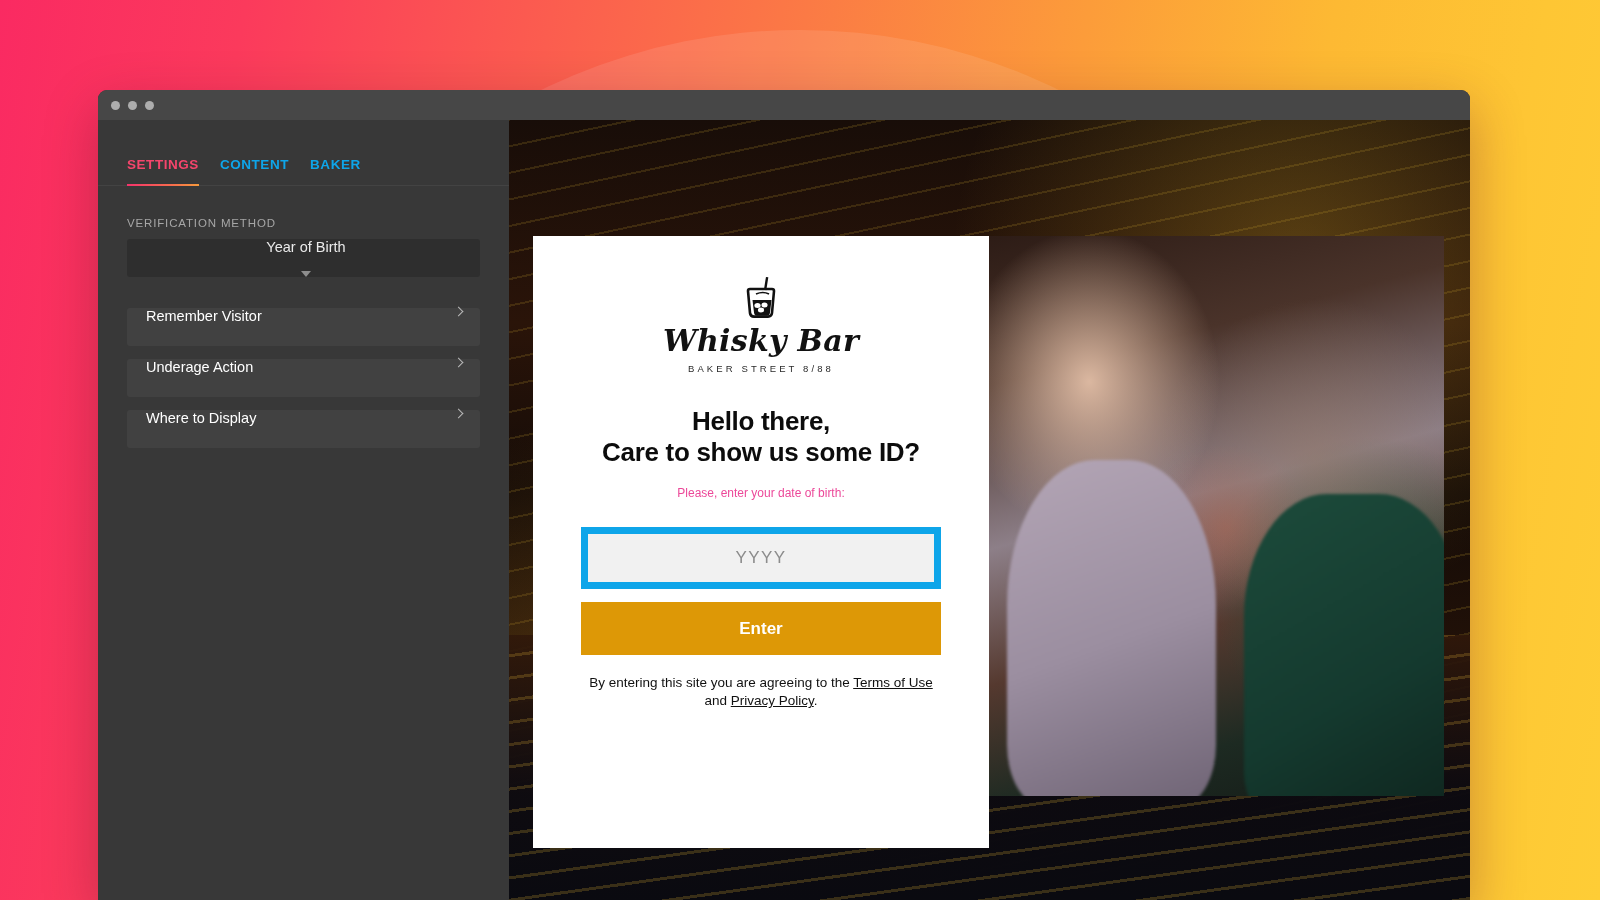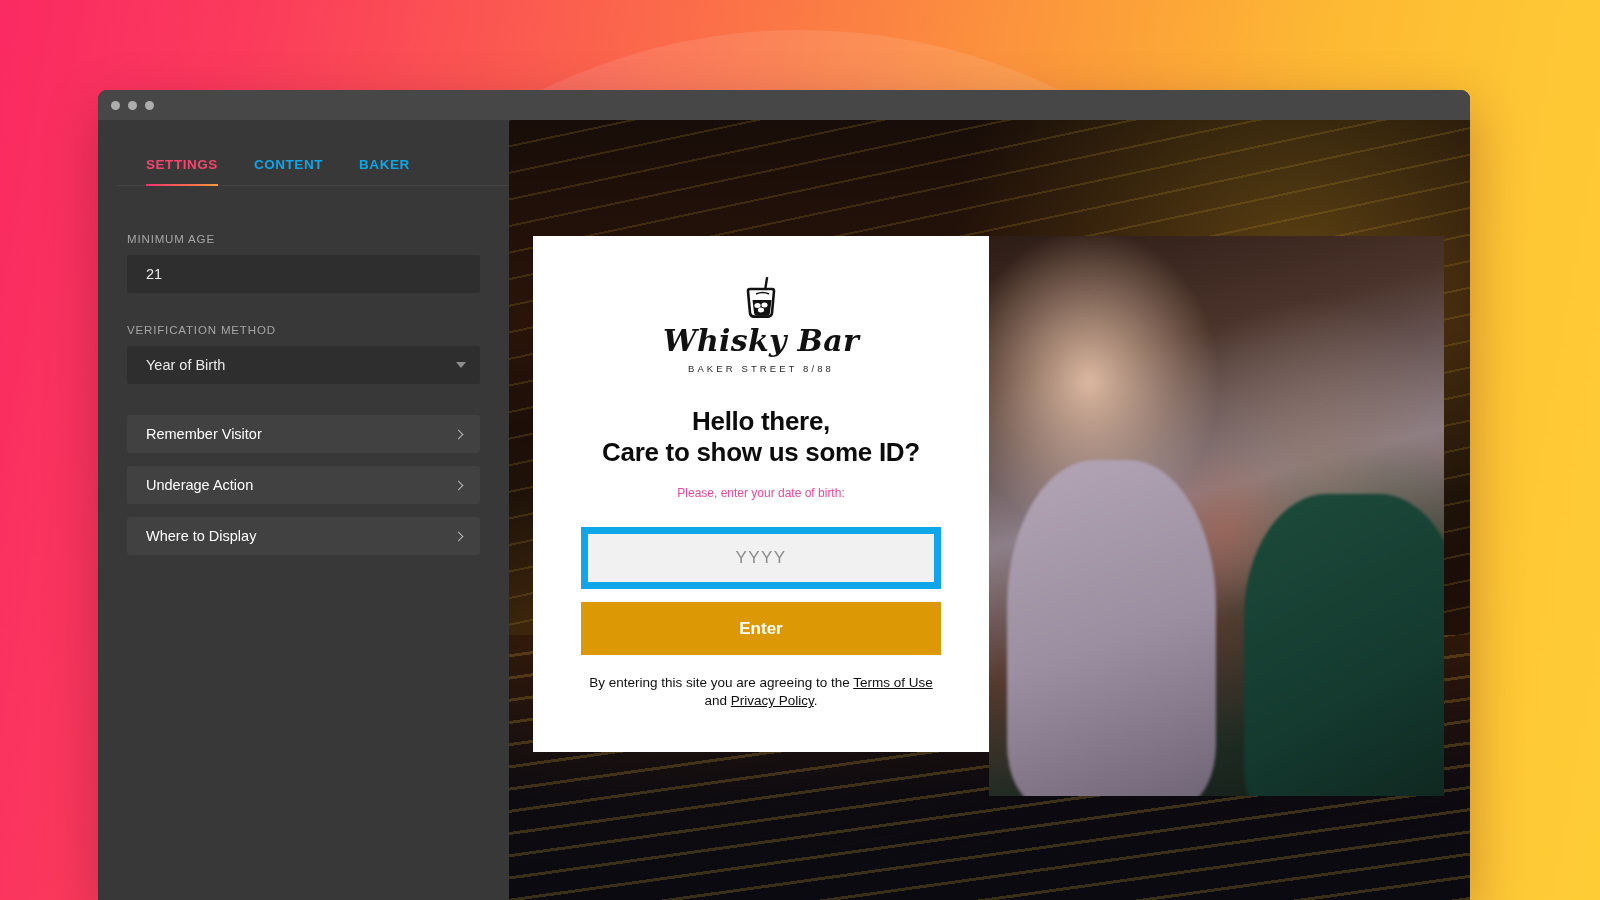--- a/index.html
+++ b/index.html
@@ -60,25 +60,24 @@
   
   #sidebar {
     width: 411px;
     background: #383838;
     flex: none;
     position: relative;
   }
   #tabbar {
     display: flex;
     align-items: flex-end;
-    gap: 36px;
+    gap: 21px;
     padding: 38px 0 0 29px;
     border-bottom: 1px solid #434343;
     height: 66px;
-    margin-left: 19px;
   }
   .tab {
     font-size: 13.5px;
     font-weight: bold;
     letter-spacing: 0.55px;
     color: #0ea5e9;
     padding-bottom: 13px;
     position: relative;
     cursor: pointer;
     user-select: none;
@@ -106,38 +105,38 @@
     height: 38px;
     background: #2e2e2e;
     border-radius: 3px;
     display: flex;
     align-items: center;
     padding: 0 14px 0 19px;
     color: #eaeaea;
     font-size: 14.5px;
     cursor: text;
   }
-  .field.select { cursor: pointer; justify-content: space-between; }
+  .field.select { cursor: pointer; justify-content: space-between; flex-direction: column; }
   .caret {
     width: 0; height: 0;
     border-left: 5px solid transparent;
     border-right: 5px solid transparent;
     border-top: 6px solid #8d8d8d;
   }
 
   #method-block { padding-top: 31px; }
 
   #rows { margin-top: 31px; }
   .row {
     margin: 0 29px 13px 29px;
     height: 38px;
     background: #414141;
     border-radius: 3px;
     display: flex;
-    align-items: center;
+    align-items: flex-start;
     justify-content: space-between;
     padding: 0 16px 0 19px;
     color: #ffffff;
     font-size: 14.5px;
     cursor: pointer;
   }
   .chev {
     width: 7px; height: 7px;
     border-right: 1.6px solid #b9b9b9;
     border-top: 1.6px solid #b9b9b9;
@@ -196,21 +195,21 @@
     width: 48%; height: 58%;
     border-radius: 38% 38% 14% 14%;
     background: linear-gradient(150deg, #1c4b3b 0%, #14392e 60%, #0e241d 100%);
     filter: blur(1.5px);
   }
 
   
   #modal {
     position: absolute;
     left: 24px; top: 116px;
-    width: 456px; height: 516px;
+    width: 456px; height: 612px;
     background: #ffffff;
     padding: 36px 48px 0 48px;
     text-align: center;
     z-index: 3;
   }
   #logo { margin-top: 4px; }
   #logo-glass { display: block; margin: 0 auto 6px auto; }
   #logo-word {
     font-family: "DejaVu Serif", serif;
     font-style: italic;
@@ -289,26 +288,20 @@
     <div id="window-body">
 
       <div id="sidebar">
 
         <div id="tabbar">
           <div class="tab active">SETTINGS</div>
           <div class="tab">CONTENT</div>
           <div class="tab">BAKER</div>
         </div>
 
-        <div id="age-block">
-          <div class="section-label">MINIMUM AGE</div>
-          <div class="field">
-            <span>21</span>
-          </div>
-        </div>
 
         <div id="method-block">
           <div class="section-label">VERIFICATION METHOD</div>
           <div class="field select">
             <span>Year of Birth</span>
             <span class="caret"></span>
           </div>
         </div>
 
         <div id="rows">

